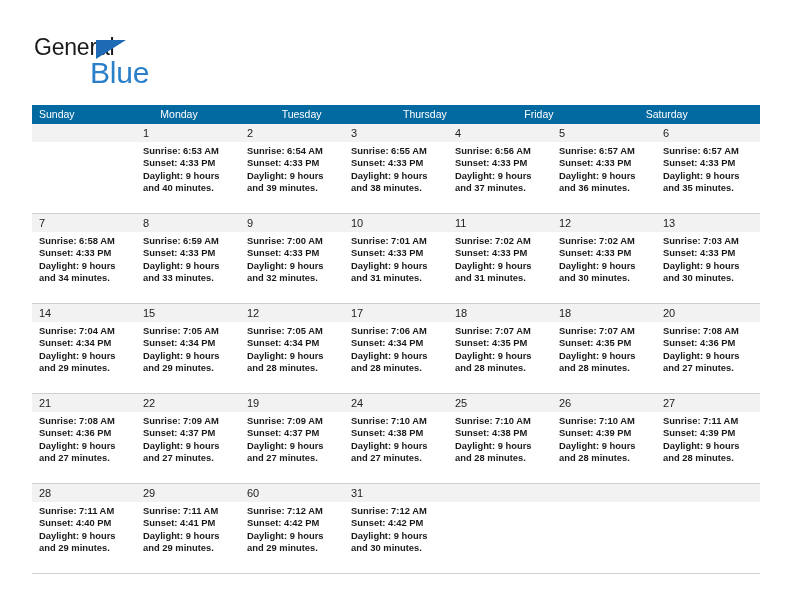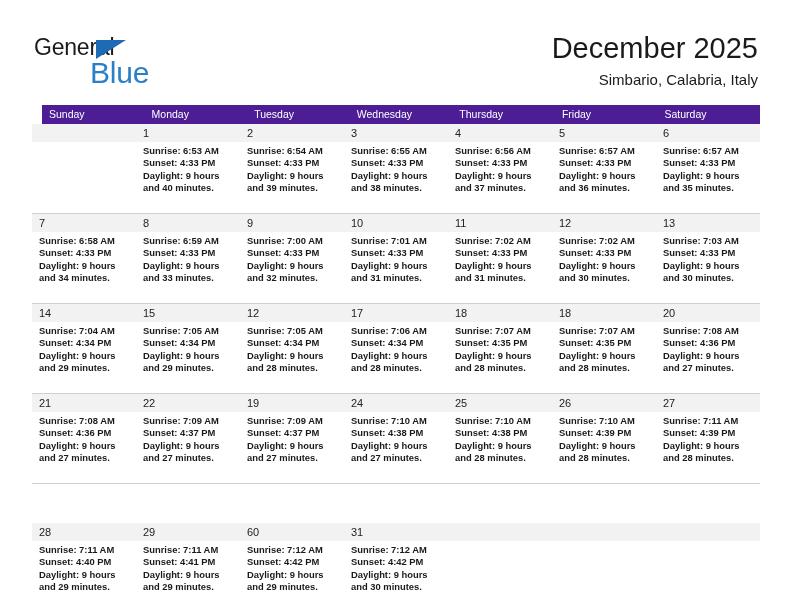--- a/index.html
+++ b/index.html
@@ -107,21 +107,20 @@
     white-space: nowrap;
   }
   .week {
     display: flex;
     border-bottom: 1px solid #cfcfcf;
     height: 90px;
     box-sizing: border-box;
   }
   .week:last-child {
     border-bottom: 1px solid #cfcfcf;
-    margin-top: 39px;
   }
   .day {
     flex: 1 1 0;
     width: 104px;
     box-sizing: border-box;
     position: relative;
     background: #ffffff;
   }
   .day .numband {
     height: 18px;
@@ -155,33 +154,28 @@
 <div class="page">
 
   <div class="masthead">
 
     <div class="logo">
       <span class="logo-general">General</span>
       <span class="logo-tri"></span>
       <span class="logo-blue">Blue</span>
     </div>
 
-    <div class="title-block">
-      <div class="cal-title">December 2025</div>
-      <div class="cal-subtitle">Simbario, Calabria, Italy</div>
-    </div>
 
   </div>
 
   <div class="calendar">
-    <div class="weekdays" style="background: #4c1d95; margin-left: 10px;">
+    <div class="weekdays" style="background: #0369a1;">
         <div class="weekday">Sunday</div>
         <div class="weekday">Monday</div>
         <div class="weekday">Tuesday</div>
-        <div class="weekday">Wednesday</div>
         <div class="weekday">Thursday</div>
         <div class="weekday">Friday</div>
         <div class="weekday">Saturday</div>
       </div>
     <div id="weeks-container">
         <div class="week">
           <div class="day empty">
             <div class="numband">
               <span class="daynum"></span>
             </div>

